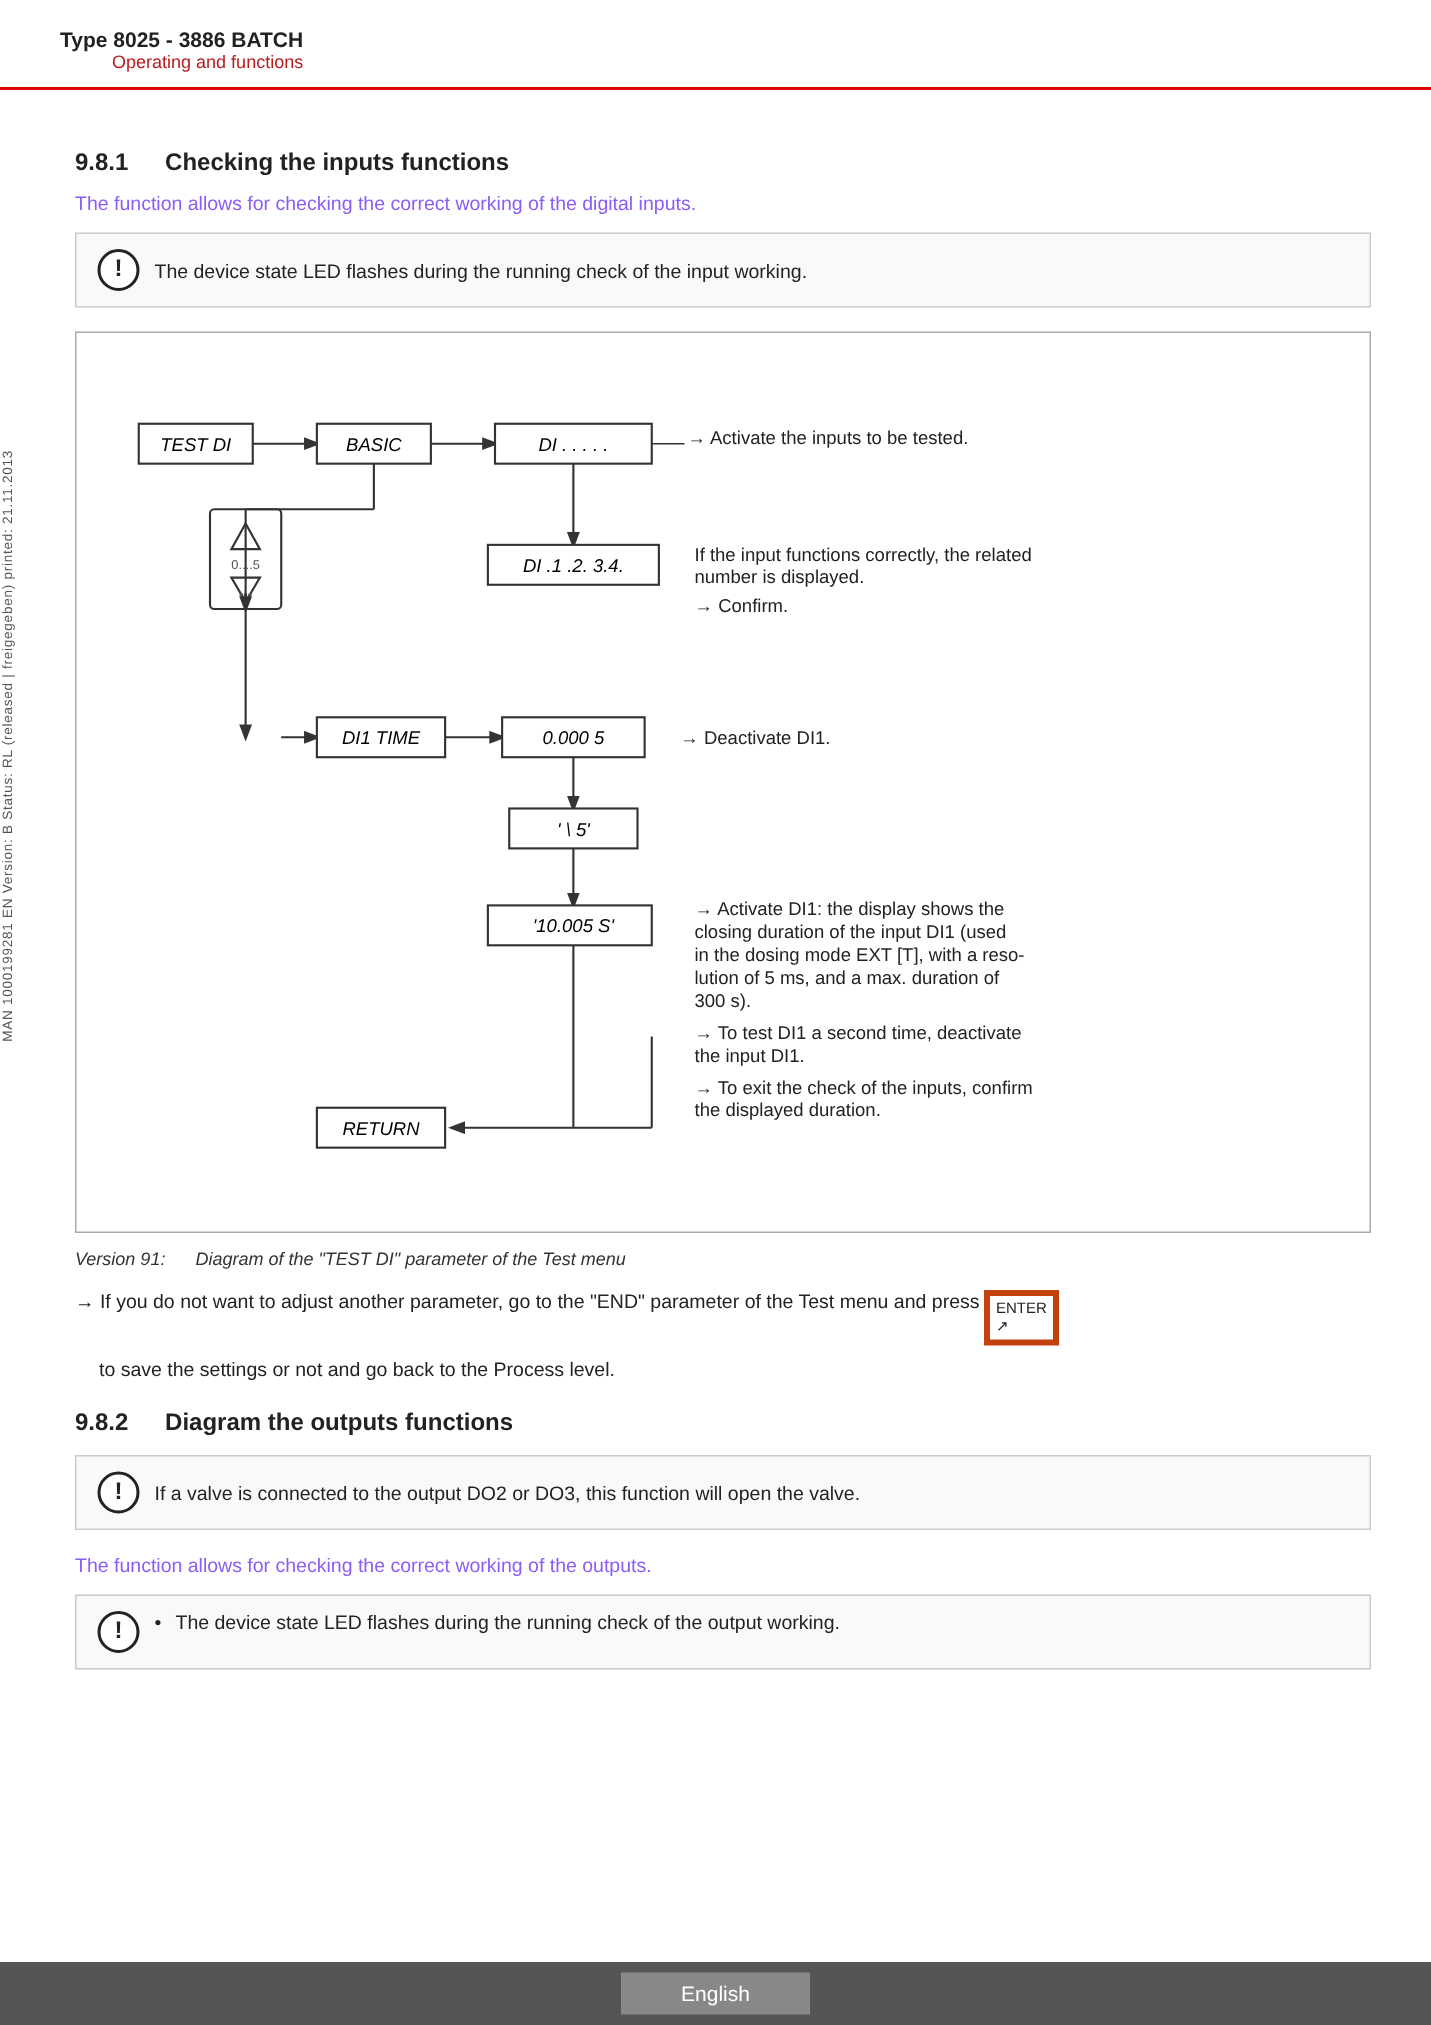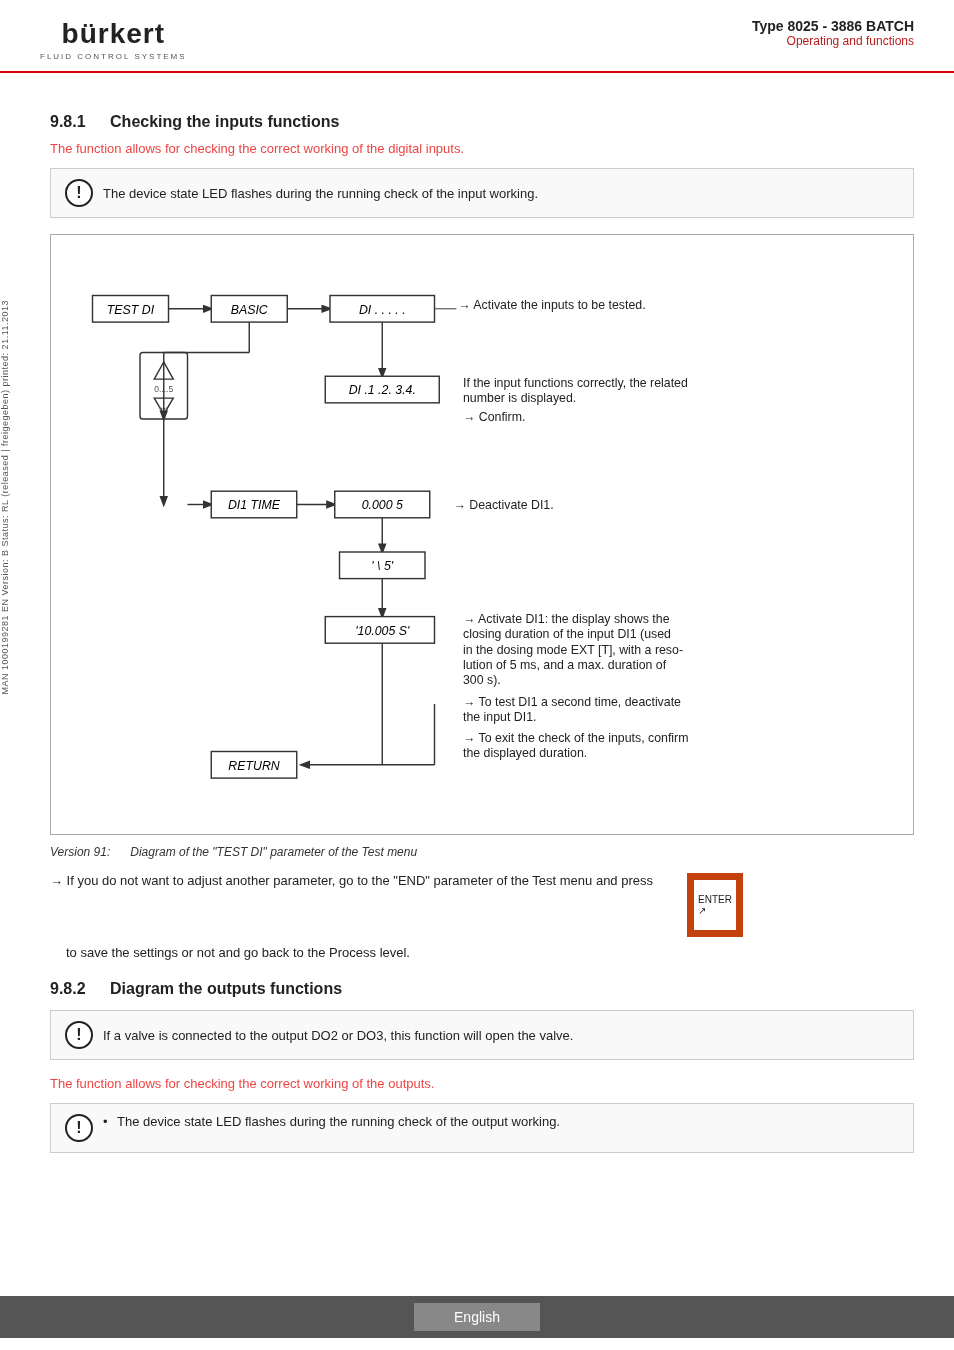--- a/index.html
+++ b/index.html
@@ -65,21 +65,21 @@
       margin-top: 20px;
     }
     .section-number {
       margin-right: 20px;
     }
 
     
     .intro-text {
       font-size: 13px;
       margin-bottom: 12px;
-      color: #ef4444;
+      color: #8b5cf6;
     }
 
     
     .warning-box {
       border: 1px solid #ccc;
       background: #f9f9f9;
       padding: 10px 14px;
       display: flex;
       align-items: center;
       gap: 10px;
@@ -122,21 +122,21 @@
       margin-bottom: 14px;
       color: #333;
     }
 
     
     .arrow-note {
       margin: 8px 0;
       font-size: 13px;
       display: flex;
       align-items: flex-start;
-      gap: 16px;
+      gap: 0;
     }
 
     
     .warning-box-bullets {
       border: 1px solid #ccc;
       background: #f9f9f9;
       padding: 10px 14px;
       display: flex;
       align-items: flex-start;
       gap: 10px;
@@ -163,21 +163,21 @@
       position: absolute;
       bottom: 30px;
       left: 40px;
       font-size: 13px;
       font-weight: bold;
     }
 
     
     .footer-bar {
       position: absolute;
-      bottom: 12px;
+      bottom: 0;
       left: 0;
       right: 0;
       background: #555;
       height: 42px;
       display: flex;
       align-items: center;
       justify-content: center;
     }
     .footer-lang {
       background: #888;
@@ -195,39 +195,33 @@
       transform: rotate(180deg);
       font-size: 9px;
       color: #555;
       letter-spacing: 0.5px;
       white-space: nowrap;
     }
 
     
     .enter-icon {
       display: inline-block;
-      border: 7px solid #c2410c;
-      padding: 14px 4px;
+      border: 4px solid #c2410c;
+      padding: 3px 4px;
       font-size: 10px;
       vertical-align: middle;
-      margin-left: 18px;
+      margin-left: 3px;
     }
   </style>
 </head>
 <body>
 
 <div class="sidebar-text">MAN 1000199281  EN  Version: B  Status: RL (released | freigegeben)  printed: 21.11.2013</div>
 
 <div class="header">
-  <div class="header-logo">
-    <div class="logo-text">
-      bürkert
-    </div>
-    <div class="logo-subtitle">FLUID CONTROL SYSTEMS</div>
-  </div>
   <div class="header-info">
     <div class="title">Type 8025 - 3886 BATCH</div>
     <div class="subtitle">Operating and functions</div>
   </div>
 </div>
 
 <div class="main-content">
 
   <div class="section-heading">
     <span class="section-number">9.8.1</span>

